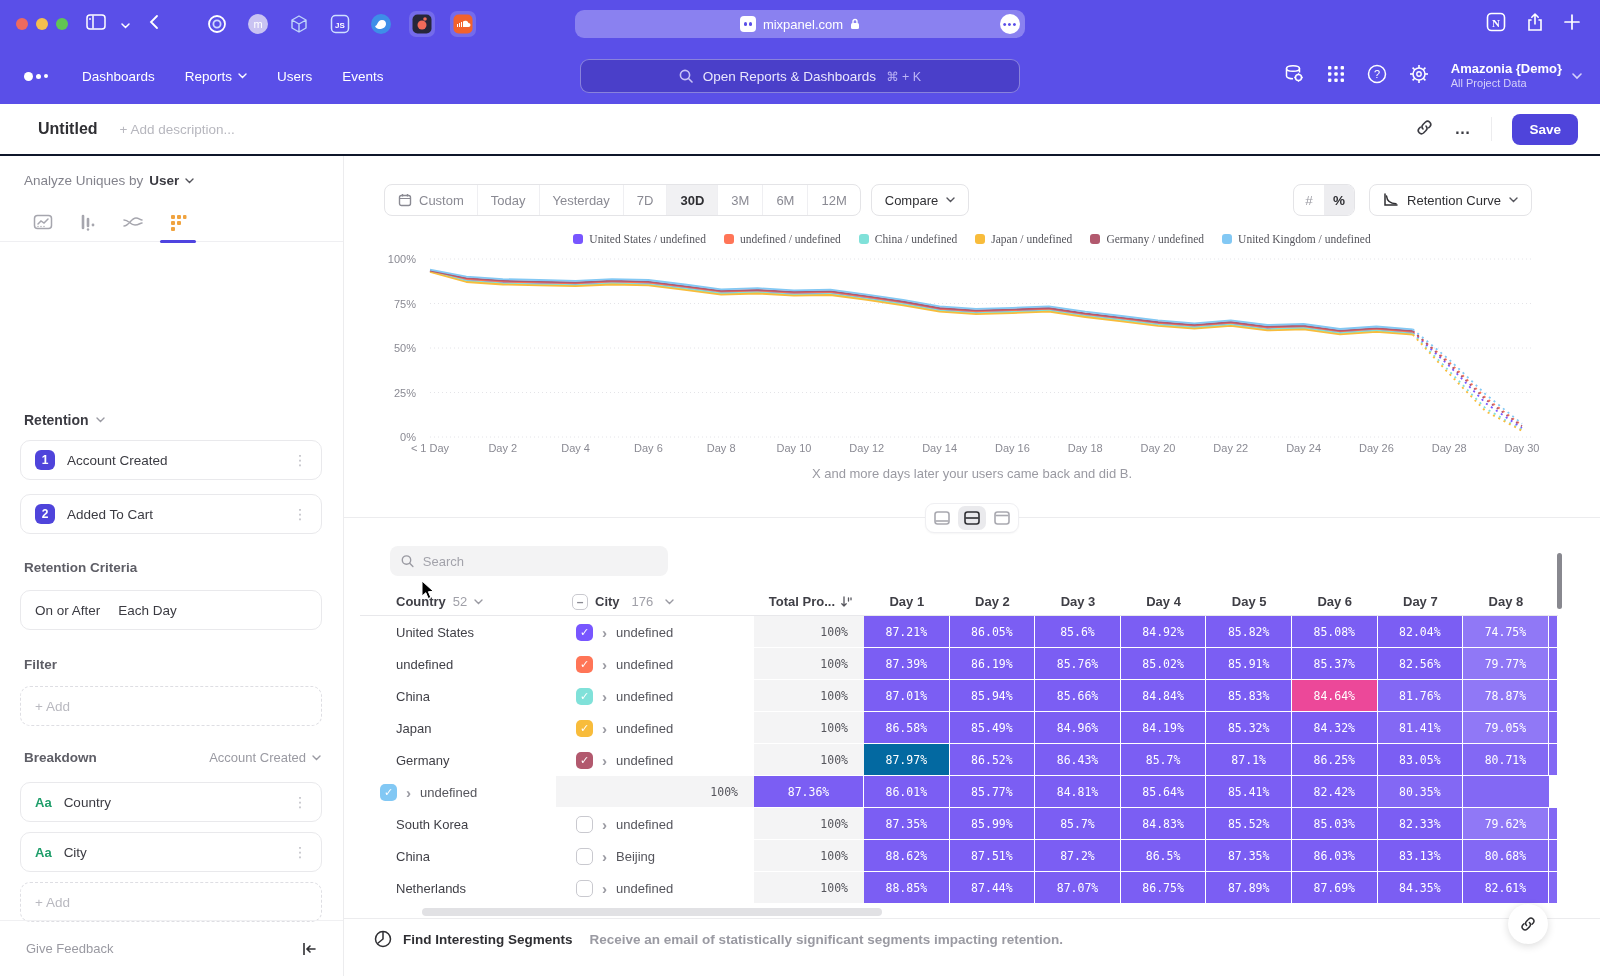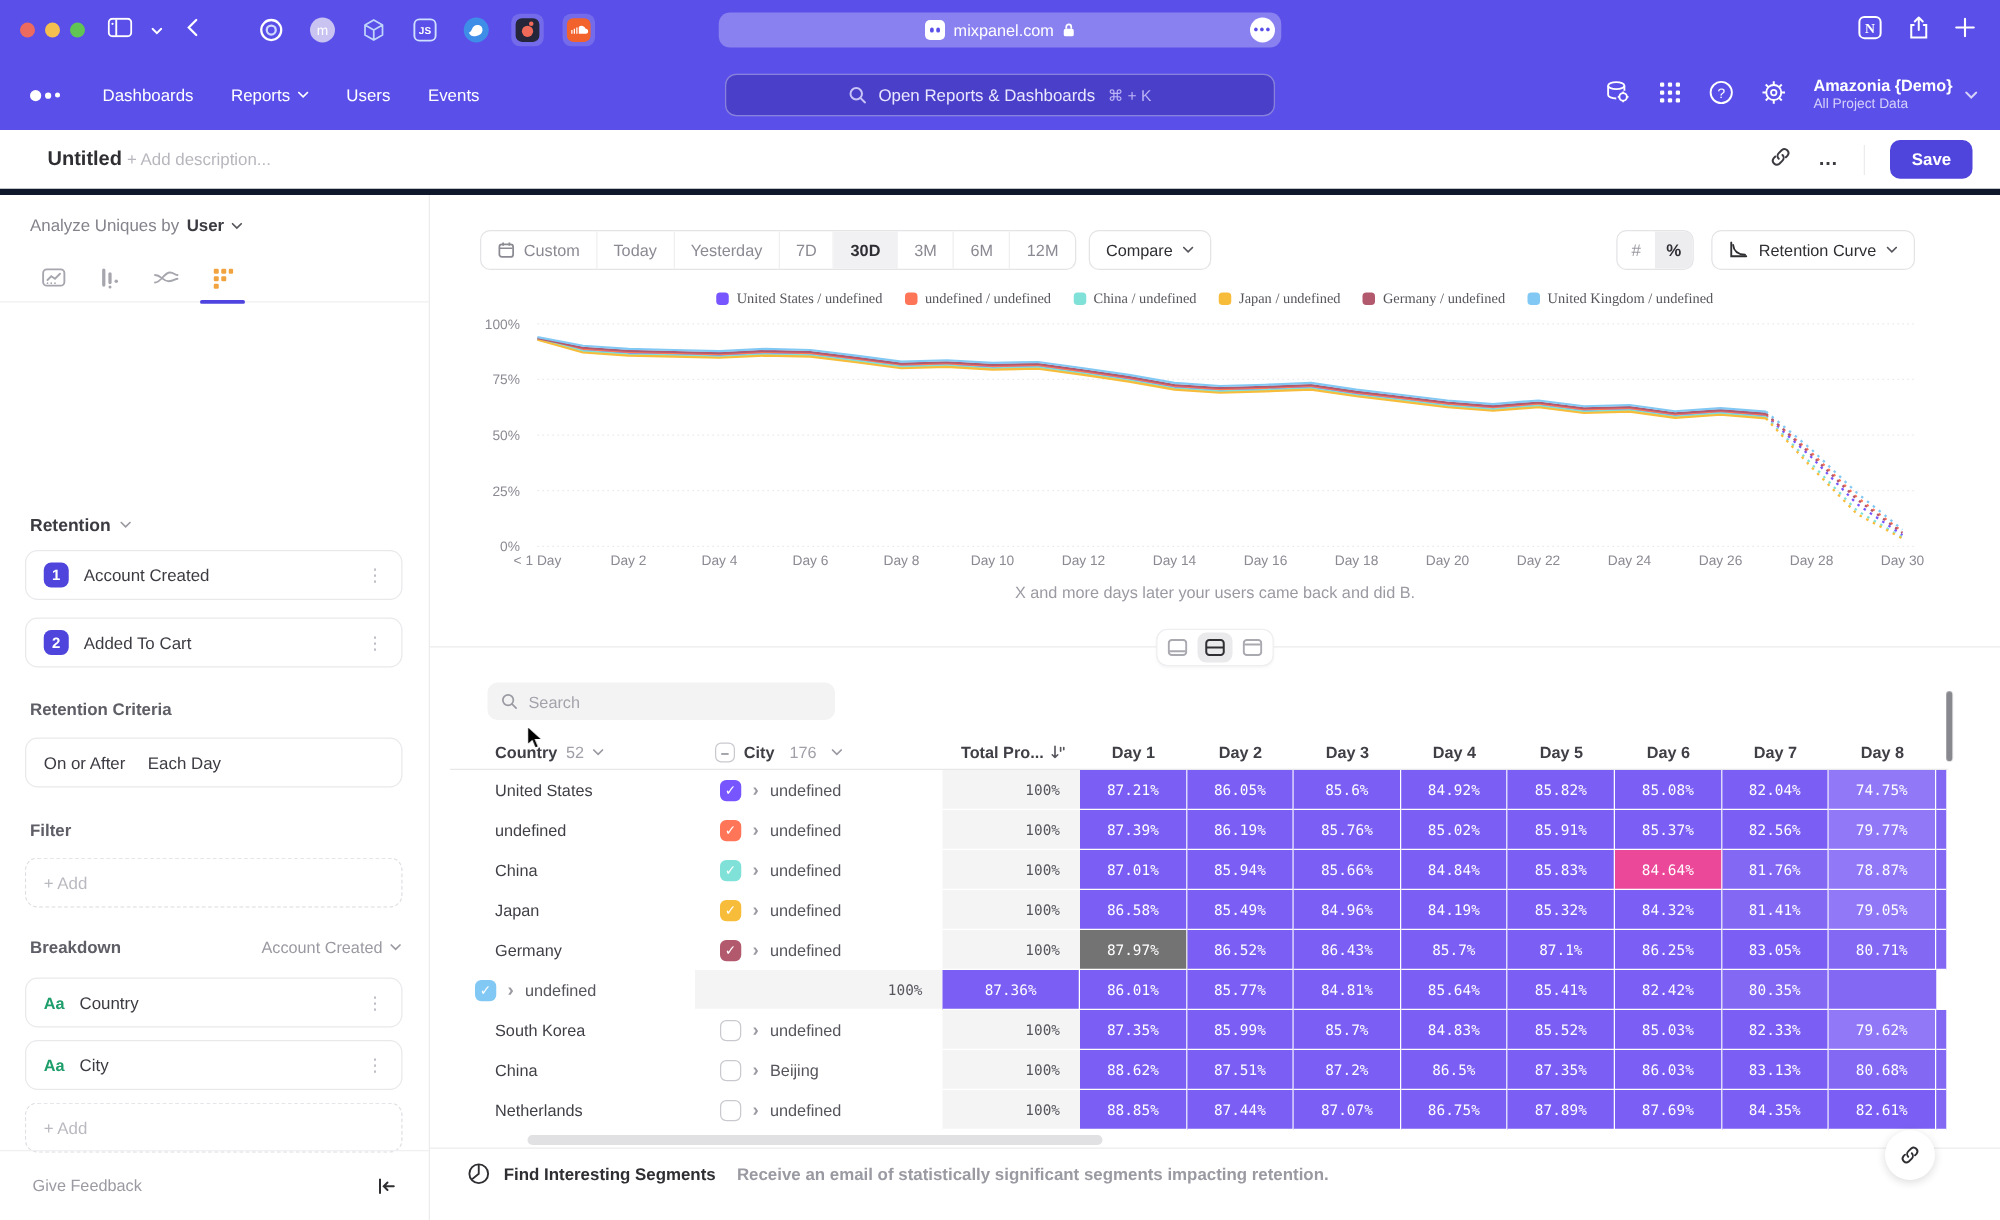--- a/index.html
+++ b/index.html
@@ -30,23 +30,23 @@
   .nav-search { position:absolute; left:50%; transform:translateX(-50%); width:440px; height:34px;
     background:rgba(20,10,90,.22); border:1px solid rgba(255,255,255,.35); border-radius:9px;
     display:flex; align-items:center; justify-content:center; gap:10px; color:#E9E6FD; font-size:13.5px; }
   .nav-search .sc { color:#BDB5F6; font-size:12.5px; }
   .nav-right { position:absolute; right:18px; display:flex; align-items:center; gap:22px; }
   .proj { text-align:left; color:#fff; line-height:1.25; }
   .proj .p1 { font-size:13px; font-weight:700; }
   .proj .p2 { font-size:11px; color:#D6D1FA; }
 
   
-  .rheader { position:relative; height:52px; background:#fff; border-bottom:5px solid #0f172a; display:flex; align-items:center; }
+  .rheader { position:relative; height:52px; background:#fff; border-bottom:2px solid #0f172a; display:flex; align-items:center; }
   .rtitle { margin-left:38px; font-size:16px; font-weight:700; color:#2F2F33; }
-  .rdesc { margin-left:4px; font-size:13.5px; color:#B7B7BE; }
+  .rdesc { margin-left:22px; font-size:13.5px; color:#B7B7BE; }
   .rh-right { position:absolute; right:22px; display:flex; align-items:center; gap:20px; }
   .rh-div { width:1px; height:24px; background:#ECECEE; }
   .save-btn { background:#4F44DB; color:#fff; font-size:13.5px; font-weight:600; border:none; border-radius:8px; padding:8px 17px; cursor:pointer; }
 
   
   .bodyrow { display:flex; height:820px; }
   .sidebar { position:relative; width:344px; border-right:1px solid #ECECEE; flex:none; }
   .main { position:relative; flex:1; }
 
   
@@ -720,21 +720,21 @@
             <div style="background:#8368F4;border-bottom:1px solid #fff"></div>
           </div>
           <div class="tgrid trow">
             <div class="cell country">Germany</div>
             <div class="cell city">
               <span class="cb" style="background:#B2596E">✓</span>
               <span class="chev">›</span>
               <span>undefined</span>
             </div>
             <div class="cell total">100%</div>
-            <div class="cell day" style="background:#737373">87.97%</div>
+            <div class="cell day" style="background:#0369a1">87.97%</div>
             <div class="cell day" style="background:#7B5EF3">86.52%</div>
             <div class="cell day" style="background:#7B5EF3">86.43%</div>
             <div class="cell day" style="background:#7B5EF3">85.7%</div>
             <div class="cell day" style="background:#7B5EF3">87.1%</div>
             <div class="cell day" style="background:#7B5EF3">86.25%</div>
             <div class="cell day" style="background:#7B5EF3">83.05%</div>
             <div class="cell day" style="background:#8368F4">80.71%</div>
             <div style="background:#8368F4;border-bottom:1px solid #fff"></div>
           </div>
           <div class="tgrid trow">

